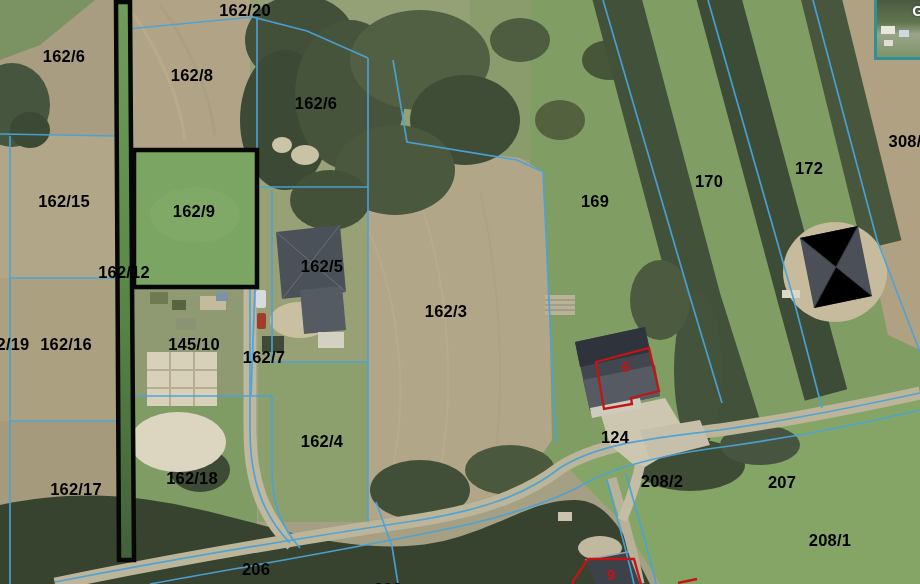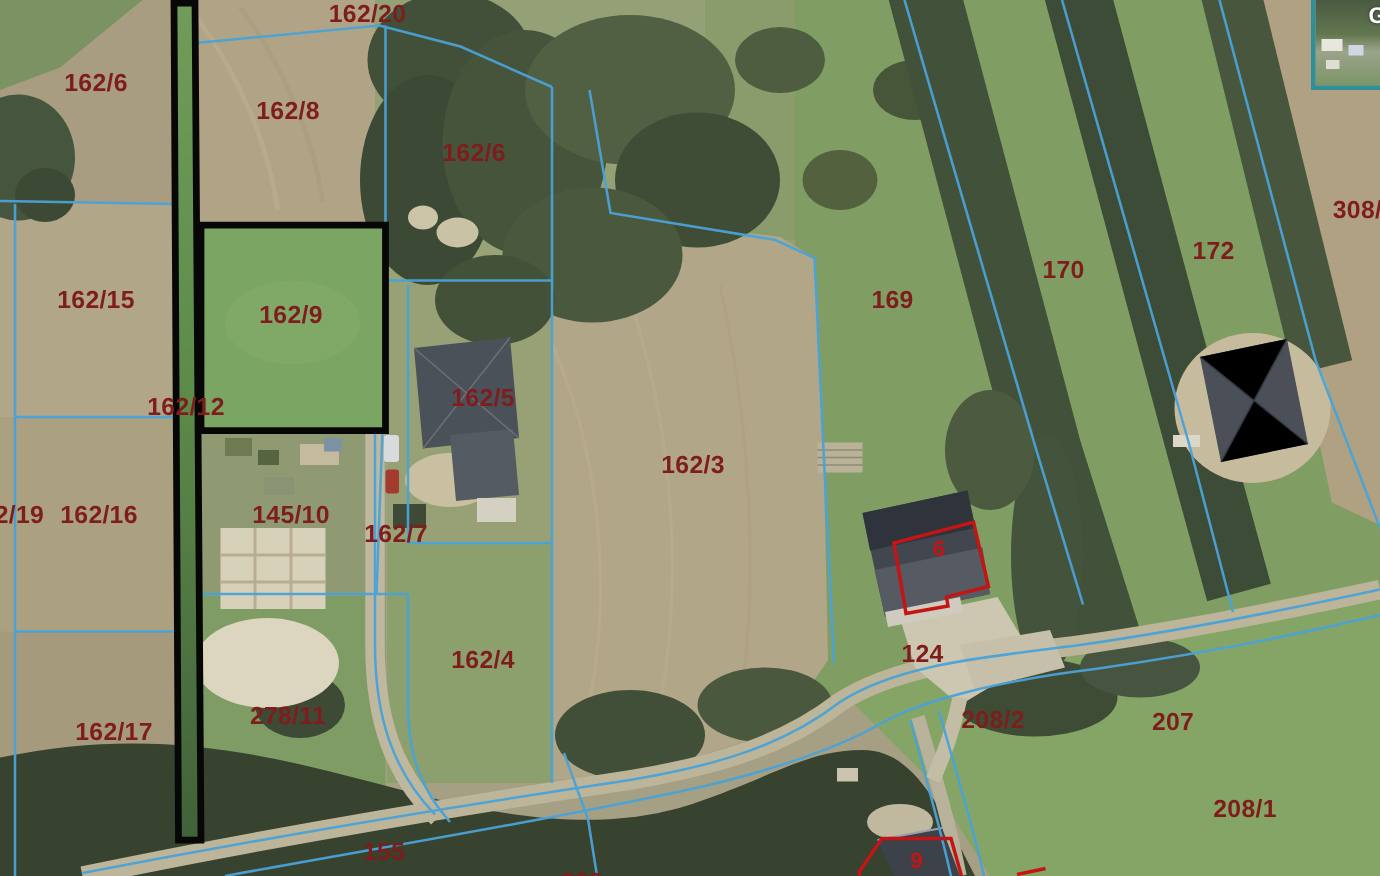--- a/index.html
+++ b/index.html
@@ -1,20 +1,20 @@
 <!DOCTYPE html>
 <html><head>
 <meta charset="utf-8">
 <style>
   html,body{margin:0;padding:0;background:#1e1e1e;}
   .stage{position:relative;width:920px;height:584px;overflow:hidden;
          font-family:"Liberation Sans",sans-serif;background:#a5a083;}
   .stage svg{position:absolute;left:0;top:0;}
   .plabel{position:absolute;transform:translate(-50%,-50%);
-          font-size:16.5px;font-weight:bold;color:#7f1d1d;
+          font-size:16.5px;font-weight:bold;color:#000000;
           white-space:nowrap;letter-spacing:.2px;z-index:5;text-align:center;}
   .rlabel{position:absolute;transform:translate(-50%,-50%);
           font-size:15px;font-weight:bold;color:#c41414;
           white-space:nowrap;z-index:6;}
   .inset{position:absolute;right:0;top:0;width:43px;height:57px;
          border-left:3px solid #2f9097;border-bottom:3px solid #2f9097;
          background:linear-gradient(180deg,#4a5a42 0%,#62764f 40%,#9aa48a 60%,#7d9468 100%);
          z-index:7;overflow:hidden;}
   .inset .g-glyph{position:absolute;right:-4px;top:2px;color:#ffffff;
          font-weight:bold;font-size:15px;text-shadow:0 0 2px #223;}
@@ -183,29 +183,29 @@
 <span class="plabel" style="left:245px;top:10px">162/20</span>
 <span class="plabel" style="left:316px;top:103px">162/6</span>
 <span class="plabel" style="left:64px;top:201px">162/15</span>
 <span class="plabel" style="left:194px;top:211px">162/9</span>
 <span class="plabel" style="left:124px;top:272px">162/12</span>
 <span class="plabel" style="left:13px;top:344px">2/19</span>
 <span class="plabel" style="left:66px;top:344px">162/16</span>
 <span class="plabel" style="left:194px;top:344px">145/10</span>
 <span class="plabel" style="left:264px;top:357px">162/7</span>
 <span class="plabel" style="left:322px;top:266px">162/5</span>
-<span class="plabel" style="left:462px;top:311px">162/3</span>
+<span class="plabel" style="left:446px;top:311px">162/3</span>
 <span class="plabel" style="left:322px;top:441px">162/4</span>
 <span class="plabel" style="left:595px;top:201px">169</span>
 <span class="plabel" style="left:709px;top:181px">170</span>
 <span class="plabel" style="left:809px;top:168px">172</span>
 <span class="plabel" style="left:905px;top:141px">308/</span>
 <span class="plabel" style="left:76px;top:489px">162/17</span>
-<span class="plabel" style="left:192px;top:478px">278/11</span>
-<span class="plabel" style="left:256px;top:569px">155</span>
+<span class="plabel" style="left:192px;top:478px">162/18</span>
+<span class="plabel" style="left:256px;top:569px">206</span>
 <span class="plabel" style="left:615px;top:437px">124</span>
 <span class="plabel" style="left:662px;top:481px">208/2</span>
 <span class="plabel" style="left:782px;top:482px">207</span>
 <span class="plabel" style="left:830px;top:540px">208/1</span>
 <span class="plabel" style="left:388px;top:589px">209</span>
 
 <span class="rlabel" style="left:626px;top:366px">6</span>
 <span class="rlabel" style="left:611px;top:574px">9</span>
 
 <div class="inset">

